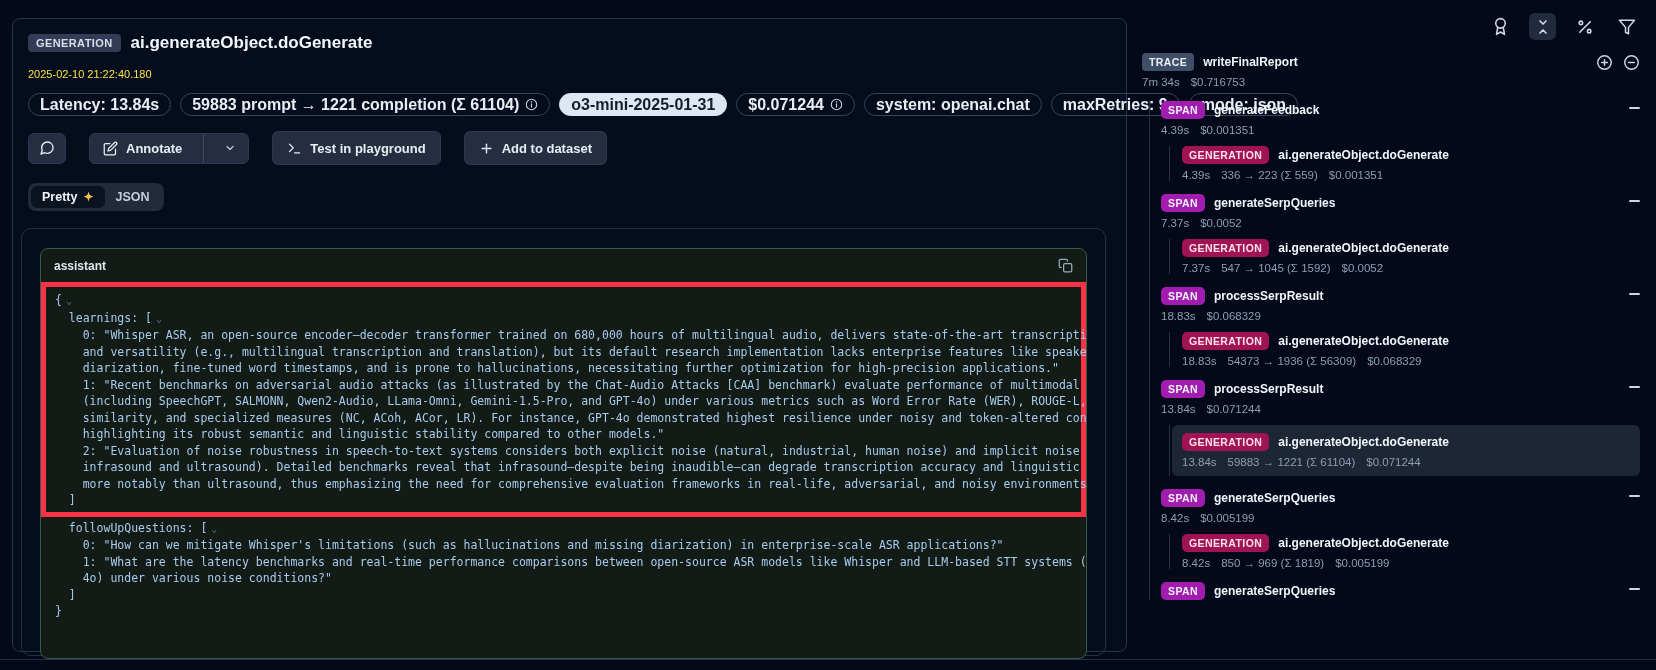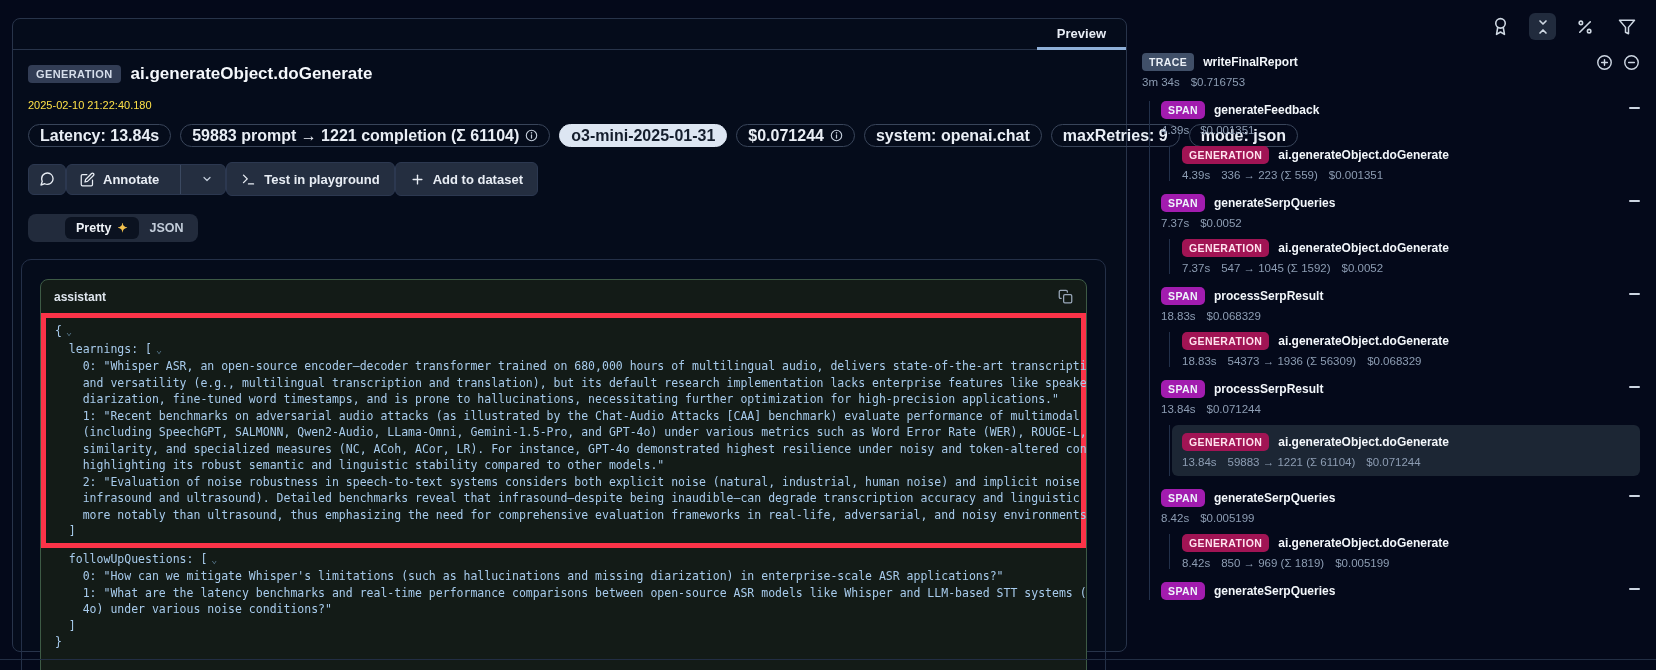--- a/index.html
+++ b/index.html
@@ -38,39 +38,39 @@
 
   .pills { margin-top:13px; display:flex; gap:9px; align-items:center; }
   .pill {
     display:flex; align-items:center; gap:6px;
     border:1px solid #39455a; border-radius:12px; height:23px; padding:0 11px;
     font-size:16px; font-weight:700; color:#e9eef5; white-space:nowrap;
   }
   .pill-light { background:#dde6f2; border-color:#dde6f2; color:#141d2c; }
   .info-ic { color:#c3cdda; flex:0 0 auto; }
 
-  .toolbar { margin-top:15px; display:flex; gap:0; align-items:center; }
+  .toolbar { margin-top:15px; display:flex; gap:23px; align-items:center; }
   .btn {
     background:#242e40; border:1px solid #2c3850; border-radius:6px;
     height:31px; display:flex; align-items:center; gap:8px; padding:16px 14px;
     font-size:13px; font-weight:700; color:#e8edf4; cursor:pointer; white-space:nowrap;
   }
   .icon-btn { width:38px; justify-content:center; padding:0; }
   .btn svg { flex:0 0 auto; }
   .split { padding:0; }
   .split .seg { display:flex; align-items:center; gap:8px; padding:0 13px; height:100%; }
   .split .divider { width:1px; height:100%; background:#3b4961; }
   .split .caret { padding:0 12px; height:100%; display:flex; align-items:center; }
 
   .viewtabs {
     margin-top:18px; display:inline-flex; background:#222b3c; border-radius:8px; padding:3px;
     align-items:center;
   }
   .vtab { font-size:12.5px; font-weight:700; padding:4px 11px; border-radius:6px; color:#c3cdda; cursor:pointer; display:flex; gap:6px; align-items:center;}
-  .vtab.active { background:#0b1220; color:#f0f4f9;margin-left:34px; }
+  .vtab.active { background:#0b1220; color:#f0f4f9; }
   .sparkle { color:#f2c14e; font-size:12px; }
 
   .io-container {
     margin-top:17px; margin-left:-7px; width:1085px; height:428px;
     border:1px solid #243048; border-radius:10px; padding:19px 18px;
   }
   .codeblock {
     background:#131b17; border:1px solid #3d5a45; border-radius:8px;
     overflow:hidden; height:411px;
   }
@@ -128,23 +128,20 @@
   .badge-generation {
     background:#a11454; color:#ffe2ee; font-size:10.5px; font-weight:700;
     letter-spacing:.4px; padding:3px 7px; border-radius:5px;
   }
   .gen-block.selected { background:#1c2634; border-radius:6px; padding:8px 10px; margin-left:-10px; }
 </style>
 </head>
 <body>
 
 <div class="panel">
-  <div class="tabrow">
-    <div class="tab">Preview</div>
-  </div>
 
   <div class="panel-content">
     <div class="gen-header">
       <span class="type-badge">GENERATION</span>
       <span class="page-title">ai.generateObject.doGenerate</span>
     </div>
     <div class="timestamp">2025-02-10 21:22:40.180</div>
 
     <div class="pills" id="pills">
         <div class="pill">
@@ -279,21 +276,21 @@
           <line x1="12" y1="8" x2="12" y2="16"></line>
           <line x1="8" y1="12" x2="16" y2="12"></line>
         </svg>
       <svg width="17" height="17" viewBox="0 0 24 24" fill="none" stroke="currentColor" stroke-width="2" stroke-linecap="round">
           <circle cx="12" cy="12" r="9.5"></circle>
           <line x1="8" y1="12" x2="16" y2="12"></line>
         </svg>
     </span>
   </div>
   <div class="metrics">
-    <span>3m 34s</span>
+    <span>7m 34s</span>
     <span>$0.716753</span>
   </div>
 
   <div class="tree" id="tree">
       <div class="group">
         <div class="span-row">
           <span class="badge-span">SPAN</span>
           <span class="node-name">generateFeedback</span>
           <span class="collapse-dash"></span>
         </div>

